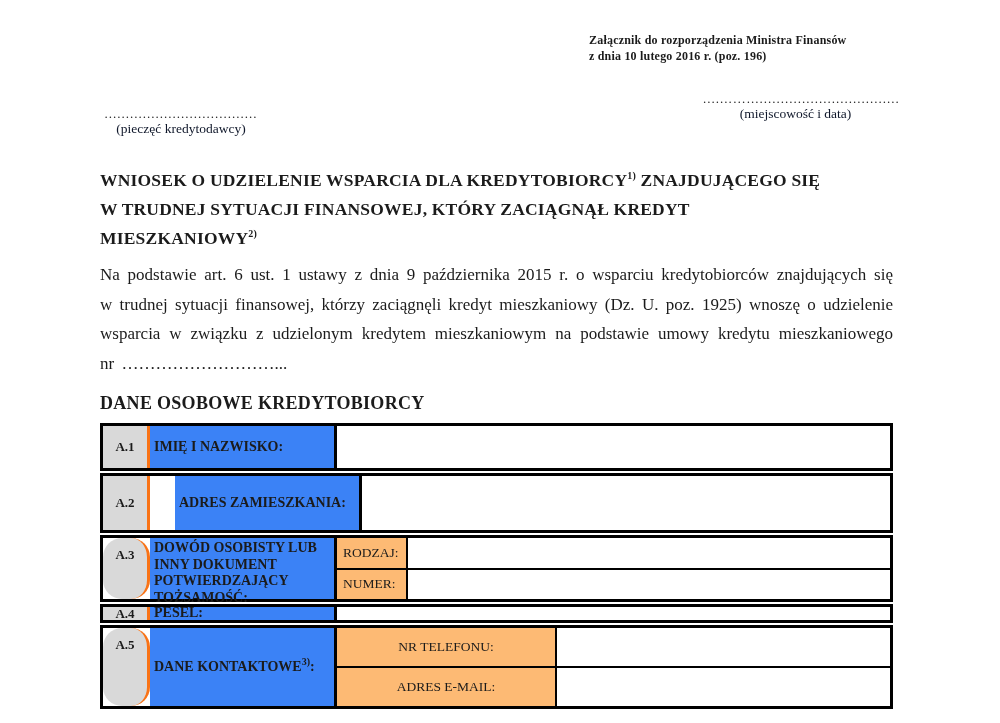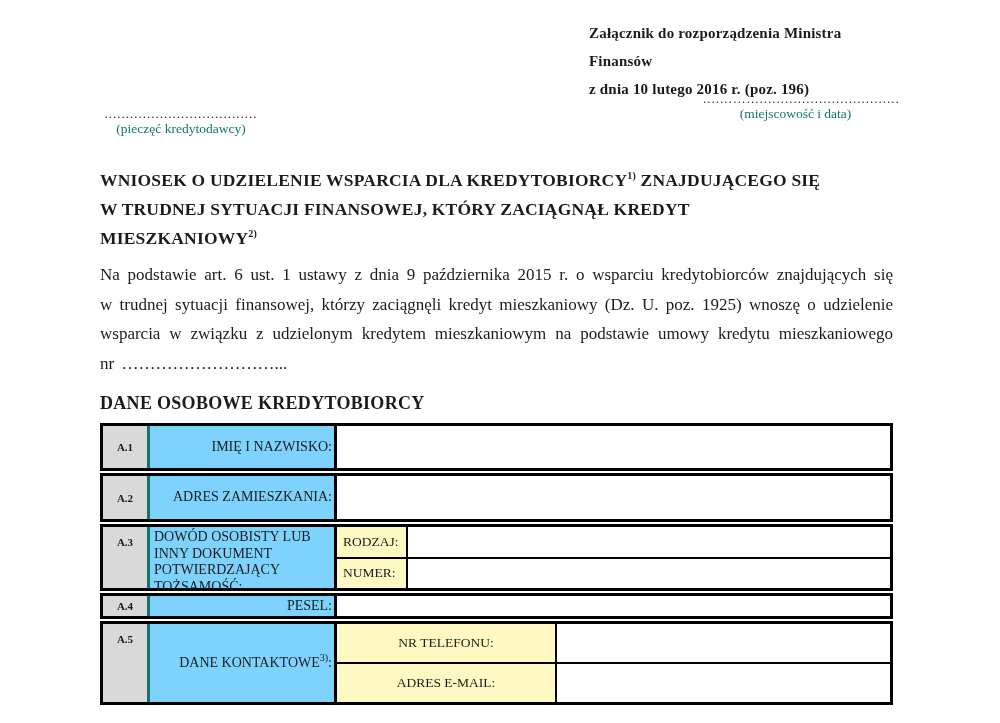--- a/index.html
+++ b/index.html
@@ -8,32 +8,32 @@
     width: 1000px; height: 723px;
     font-family: "Liberation Serif", "DejaVu Serif", serif;
     color: #1b1b1b;
     position: relative;
     overflow: hidden;
   }
   .page { position: relative; width: 1000px; height: 723px; }
 
   
   .reg-note {
-    position: absolute; left: 589px; top: 19px; width: 300px;
-    font-weight: bold; font-size: 15px; line-height: 28px;
+    position: absolute; left: 589px; top: 32px; width: 300px;
+    font-weight: bold; font-size: 12px; line-height: 16px;
     letter-spacing: 0.2px;
   }
 
   
   .fillin { position: absolute; text-align: center; }
   .fillin .dots {
     font-size: 13px; letter-spacing: 1px; color: #2a2a2a;
     white-space: nowrap; line-height: 12px; display: block;
   }
-  .fillin .caption { font-size: 13.5px; line-height: 17px; display: block; color: #0f766e; }
+  .fillin .caption { font-size: 13.5px; line-height: 17px; display: block; color: #0f172a; }
   .stamp-block   { left: 96px;  top: 108px; width: 170px; }
   .placedate-block { left: 703px; top: 93px;  width: 185px; }
 
   
   .content { position: absolute; left: 100px; top: 0; width: 793px; }
 
   .form-title {
     margin-top: 166px;
     text-align: left; font-weight: bold;
     font-size: 17.5px; line-height: 29px; letter-spacing: 0.2px;
@@ -53,51 +53,50 @@
   }
 
   
   .form-table { margin-top: 9px; width: 793px; }
   .trow {
     display: flex; border: 3px solid #000; background: #fff;
   }
   .trow + .trow { margin-top: 2px; }
   .cell-id {
     width: 47px; flex: 0 0 47px; background: #d9d9d9;
-    border-right: 3px solid #0f766e;
+    border-right: 3px solid #f97316;
     display: flex; align-items: center; justify-content: center;
-    font-weight: bold; font-size: 11px;
+    font-weight: bold; font-size: 13px;
   }
-  .cell-id.top { align-items: flex-start; padding-top: 9px; }
+  .cell-id.top { align-items: flex-start; padding-top: 9px; border-radius: 19px; }
   .cell-label {
-    width: 187px; flex: 0 0 187px; background: #7dd3fc;
+    width: 187px; flex: 0 0 187px; background: #3b82f6;
     border-right: 3px solid #000;
     display: flex; align-items: center;
-    font-weight: normal; font-size: 14px; line-height: 16.5px;
+    font-weight: bold; font-size: 14px; line-height: 16.5px;
     padding: 2px 2px 2px 4px;
-    justify-content: flex-end;
   }
   .cell-label.top { align-items: flex-start; }
   .cell-value { flex: 1 1 auto; background: #ffffff; }
 
   .subarea { flex: 1 1 auto; display: flex; flex-direction: column; }
   .subrow { flex: 1 1 0; display: flex; }
   .subrow + .subrow { border-top: 2px solid #000; }
   .sub-label {
-    background: #fef9c3; border-right: 2px solid #000;
+    background: #fdba74; border-right: 2px solid #000;
     font-size: 13.5px; display: flex; align-items: center;
   }
   .subrow .sub-label.narrow { width: 71px; flex: 0 0 71px; padding-left: 6px; }
   .subrow .sub-label.wide   { width: 220px; flex: 0 0 220px; justify-content: center; }
   .sub-value { flex: 1 1 auto; background: #fff; }
 
   .h-a1 { height: 48px; }
-  .h-a2 { height: 49px; }
+  .h-a2 { height: 60px; gap: 25px; }
   .h-a3 { height: 67px; }
-  .h-a4 { height: 26px; }
+  .h-a4 { height: 19px; }
   .h-a5 { height: 84px; }
 </style>
 </head>
 <body>
 
 <div class="page">
 
   <div class="reg-note">
     <div>Załącznik do rozporządzenia Ministra Finansów</div>
     <div>z dnia 10 lutego 2016 r. (poz. 196)</div>

